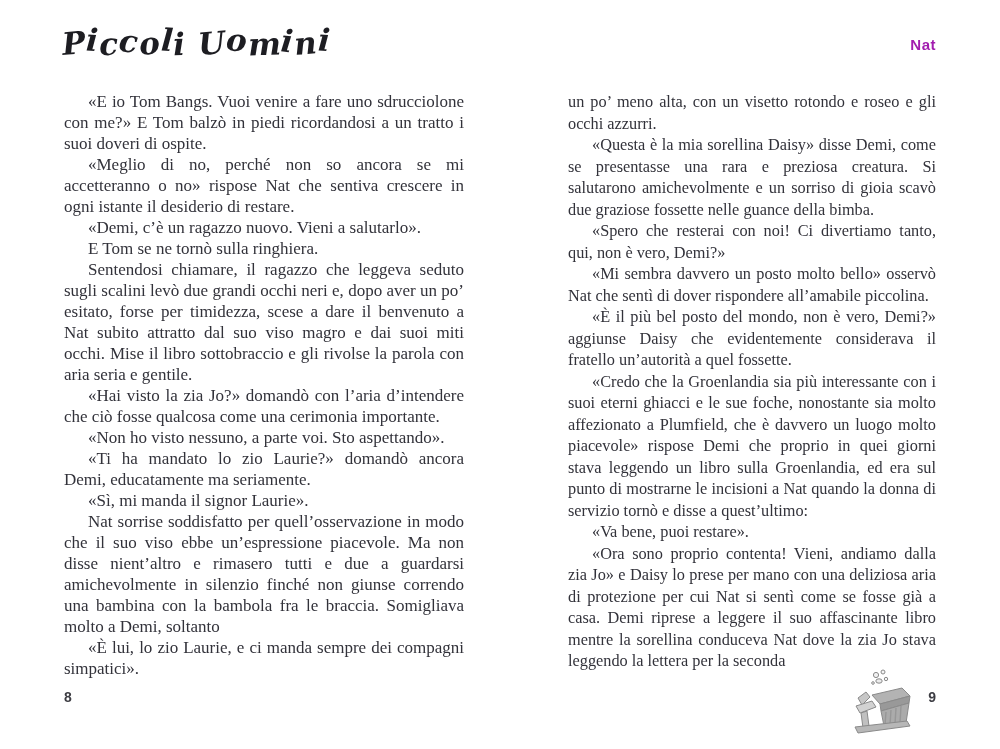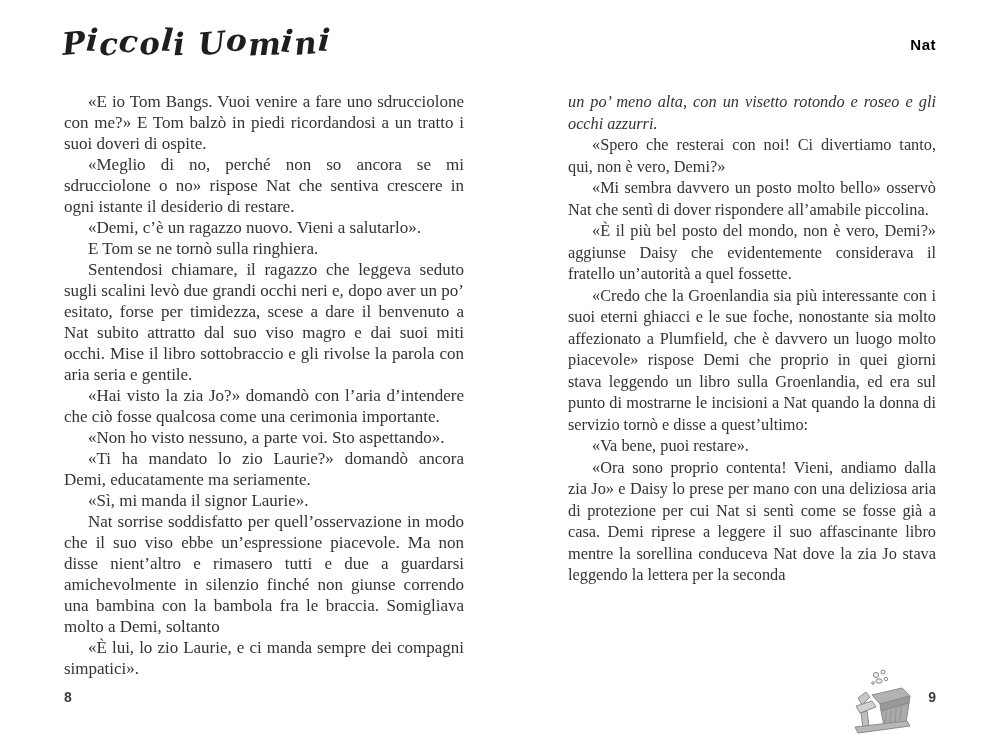--- a/index.html
+++ b/index.html
@@ -35,36 +35,36 @@
   .chapter-head {
     position: absolute;
     left: 568px;
     width: 368px;
     top: 36px;
     text-align: right;
     font-family: "Liberation Sans", sans-serif;
     font-weight: 700;
     font-size: 15px;
     letter-spacing: 0.5px;
-    color: #000000;
+    color: #a21caf;
   }
 
   
   .textblock {
     position: absolute;
     top: 91px;
     color: #32323a;
     text-align: justify;
     hyphens: auto;
   }
   .textblock p {
     margin: 0;
     text-indent: 24px;
   }
-  .textblock p.noindent { text-indent: 0; font-style: italic; }
+  .textblock p.noindent { text-indent: 0; }
   .textblock-left {
     left: 64px;
     width: 400px;
     font-size: 17px;
     line-height: 21px;
   }
   .textblock-right {
     left: 568px;
     width: 368px;
     font-size: 16.3px;
@@ -94,38 +94,39 @@
 </style>
 </head>
 <body>
 
 <div class="spread">
 
   <h1 class="book-title"><span class="j0">P</span><span class="j1">i</span><span class="j2">c</span><span class="j3">c</span><span class="j0">o</span><span class="j1">l</span><span class="j2">i</span><span class="j3"> </span><span class="j0">U</span><span class="j1">o</span><span class="j2">m</span><span class="j3">i</span><span class="j0">n</span><span class="j1">i</span></h1>
 
   <div class="textblock textblock-left" lang="it">
     <p>«E io Tom Bangs. Vuoi venire a fare uno sdrucciolone con me?» E Tom balzò in piedi ricordandosi a un tratto i suoi doveri di ospite.</p>
-    <p>«Meglio di no, perché non so ancora se mi sdrucciolone o no» rispose Nat che sentiva crescere in ogni istante il desiderio di restare.</p>
+    <p>«Meglio di no, perché non so ancora se mi accetteranno o no» rispose Nat che sentiva crescere in ogni istante il desiderio di restare.</p>
     <p>«Demi, c’è un ragazzo nuovo. Vieni a salutarlo».</p>
     <p>E Tom se ne tornò sulla ringhiera.</p>
     <p>Sentendosi chiamare, il ragazzo che leggeva seduto sugli scalini levò due grandi occhi neri e, dopo aver un po’ esitato, forse per timidezza, scese a dare il benvenuto a Nat subito attratto dal suo viso magro e dai suoi miti occhi. Mise il libro sottobraccio e gli rivolse la parola con aria seria e gentile.</p>
     <p>«Hai visto la zia Jo?» domandò con l’aria d’intendere che ciò fosse qualcosa come una cerimonia importante.</p>
     <p>«Non ho visto nessuno, a parte voi. Sto aspettando».</p>
     <p>«Ti ha mandato lo zio Laurie?» domandò ancora Demi, educatamente ma seriamente.</p>
     <p>«Sì, mi manda il signor Laurie».</p>
     <p>Nat sorrise soddisfatto per quell’osservazione in modo che il suo viso ebbe un’espressione piacevole. Ma non disse nient’altro e rimasero tutti e due a guardarsi amichevolmente in silenzio finché non giunse correndo una bambina con la bambola fra le braccia. Somigliava molto a Demi, soltanto</p>
     <p>«È lui, lo zio Laurie, e ci manda sempre dei compagni simpatici».</p>
   </div>
 
   <div class="pagenum pagenum-left">8</div>
 
   <div class="chapter-head">Nat</div>
 
   <div class="textblock textblock-right" lang="it">
     <p class="noindent">un po’ meno alta, con un visetto rotondo e roseo e gli occhi azzurri.</p>
+    <p>«Questa è la mia sorellina Daisy» disse Demi, come se presentasse una rara e preziosa creatura. Si salutarono amichevolmente e un sorriso di gioia scavò due graziose fossette nelle guance della bimba.</p>
     <p>«Spero che resterai con noi! Ci divertiamo tanto, qui, non è vero, Demi?»</p>
     <p>«Mi sembra davvero un posto molto bello» osservò Nat che sentì di dover rispondere all’amabile piccolina.</p>
     <p>«È il più bel posto del mondo, non è vero, Demi?» aggiunse Daisy che evidentemente considerava il fratello un’autorità a quel fossette.</p>
     <p>«Credo che la Groenlandia sia più interessante con i suoi eterni ghiacci e le sue foche, nonostante sia molto affezionato a Plumfield, che è davvero un luogo molto piacevole» rispose Demi che proprio in quei giorni stava leggendo un libro sulla Groenlandia, ed era sul punto di mostrarne le incisioni a Nat quando la donna di servizio tornò e disse a quest’ultimo:</p>
     <p>«Va bene, puoi restare».</p>
     <p>«Ora sono proprio contenta! Vieni, andiamo dalla zia Jo» e Daisy lo prese per mano con una deliziosa aria di protezione per cui Nat si sentì come se fosse già a casa. Demi riprese a leggere il suo affascinante libro mentre la sorellina conduceva Nat dove la zia Jo stava leggendo la lettera per la seconda</p>
   </div>
 
   <svg class="sketch" viewBox="0 0 62 66">
     <g stroke="#8a8a8a" stroke-width="1" stroke-linejoin="round">

